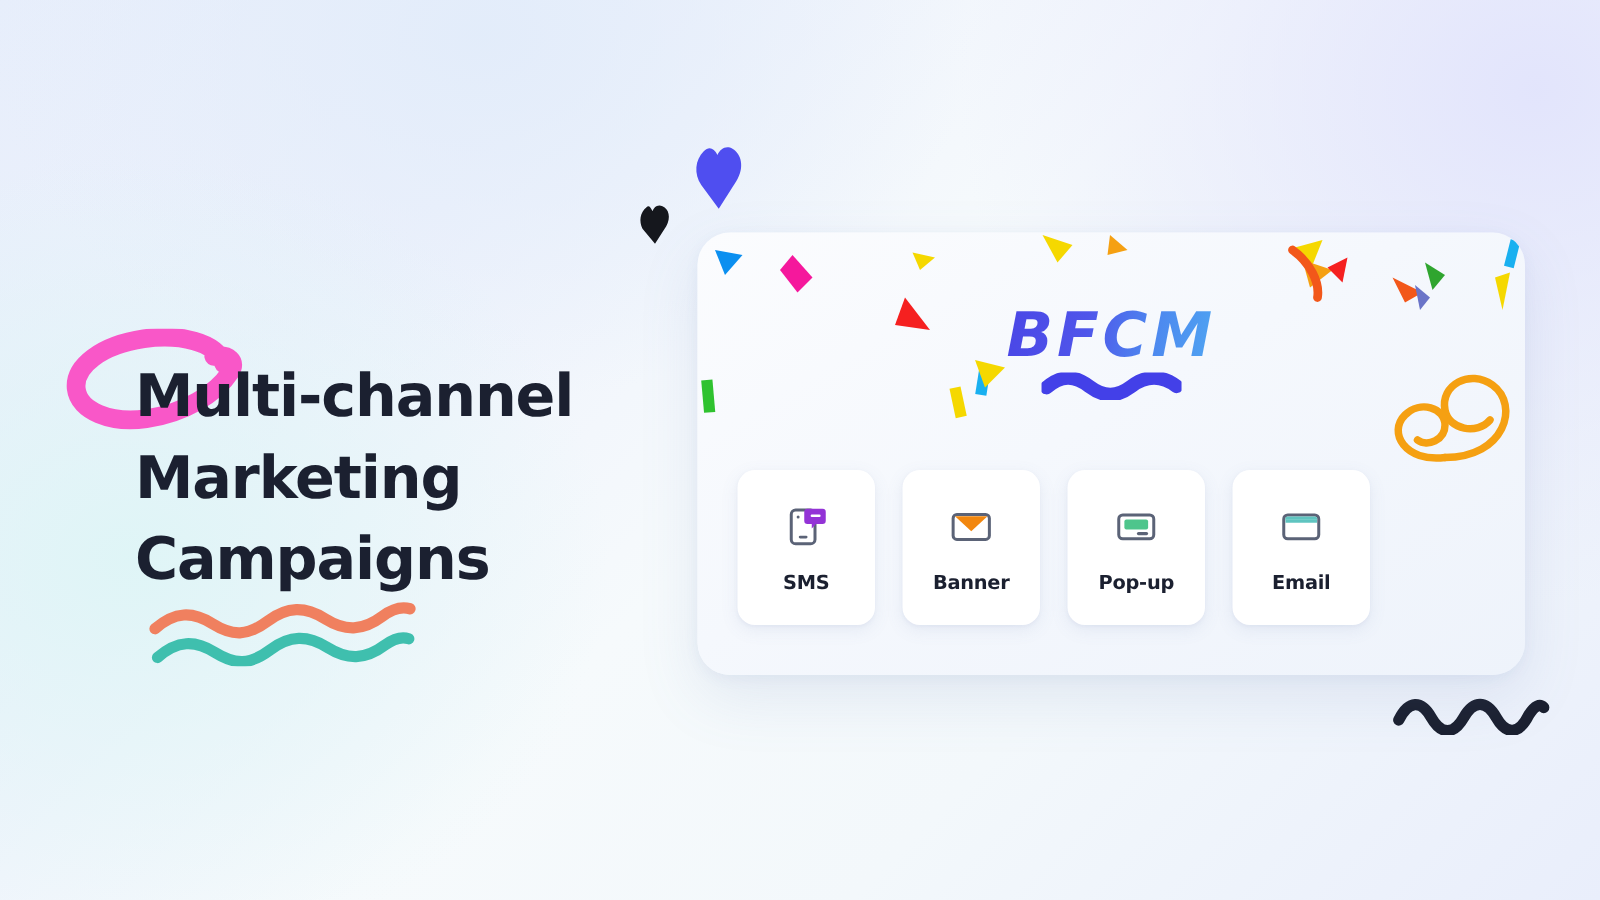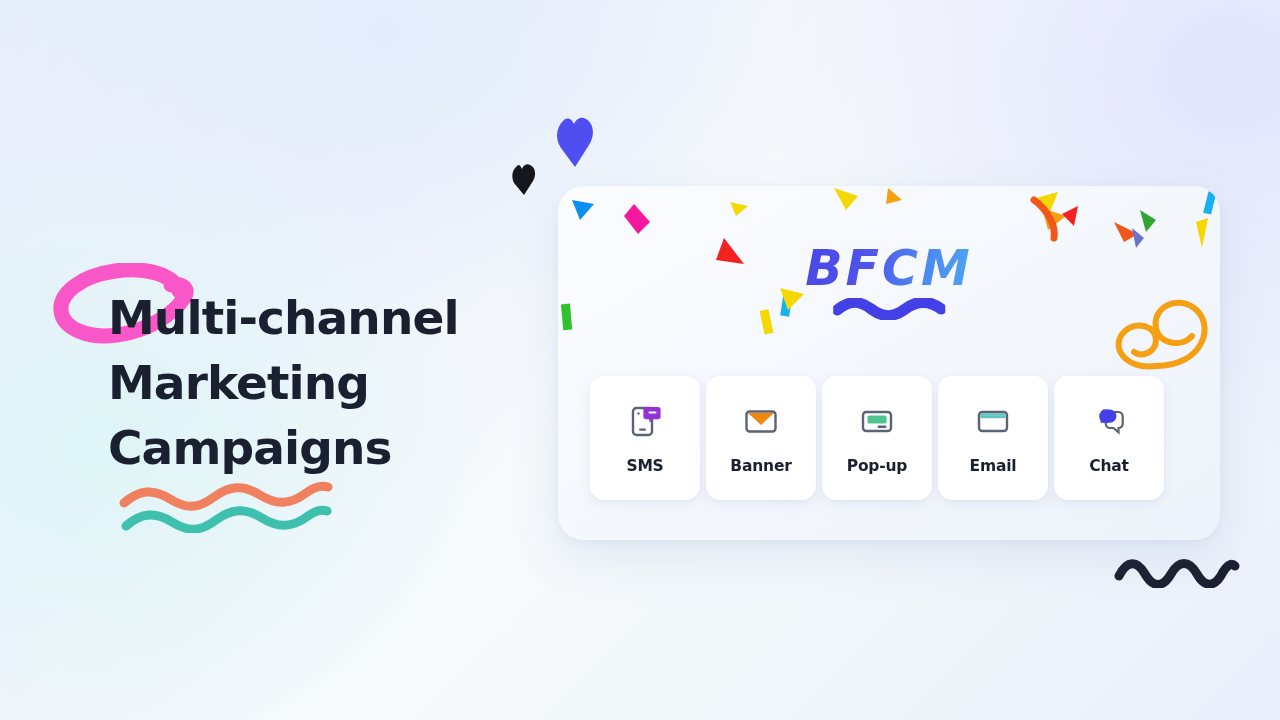--- a/index.html
+++ b/index.html
@@ -49,21 +49,21 @@
     font-size:49px; letter-spacing:3px;
     line-height:1;
     background:linear-gradient(100deg,#4a46e6 0%, #4f55ea 38%, #4d87ef 68%, #4fa6f2 100%);
     -webkit-background-clip:text; background-clip:text;
     color:transparent; -webkit-text-fill-color:transparent;
     white-space:nowrap;
   }
   .bfcm-underline { display:block; margin:5px auto 0; }
 
   
-  .tiles { position:absolute; left:32px; top:190px; display:flex; gap:6px; }
+  .tiles { position:absolute; left:32px; top:190px; display:flex; gap:22px; }
   .tile {
     width:110px; height:124px;
     background:#ffffff;
     border-radius:14px;
     box-shadow:0 4px 14px rgba(96,118,170,0.10), 0 1px 3px rgba(96,118,170,0.06);
     display:flex; flex-direction:column;
     align-items:center; justify-content:center;
     gap:17px;
     cursor:pointer;
   }
@@ -187,26 +187,16 @@
         <span class="tile-icon">
           <svg width="36" height="36" viewBox="0 0 36 36">
             <rect x="4" y="9" width="28" height="19" rx="3.2" fill="#ffffff" stroke="#5b6377" stroke-width="2.4"></rect>
             <path d="M5.4 12.6 h25.2 v2.6 h-25.2 Z" fill="#5fc4c0"></path>
             <path d="M7.2 10.2 h21.6 a2 2 0 0 1 2 2 v0.6 h-25.6 v-0.6 a2 2 0 0 1 2 -2 Z" fill="#5fc4c0"></path>
           </svg>
         </span>
         <span class="tile-label">Email</span>
       </div>
 
-      <div class="tile">
-        <span class="tile-icon">
-          <svg width="36" height="36" viewBox="0 0 36 36">
-            <path d="M19 9 h8.5 a4.2 4.2 0 0 1 4.2 4.2 v7.6 a4.2 4.2 0 0 1 -4.2 4.2 v4.4 l-5 -4.4 h-3.5 a4.2 4.2 0 0 1 -4.2 -4.2 v-7.6 A4.2 4.2 0 0 1 19 9 Z" fill="#ffffff" stroke="#5b6377" stroke-width="2.2"></path>
-            <path d="M12.2 6.5 h6.6 a6.6 6.6 0 0 1 6.6 6.6 a6.6 6.6 0 0 1 -6.6 6.6 h-9.2 v-6.6 A6.6 6.6 0 0 1 12.2 6.5 Z" fill="#4340e8"></path>
-            <circle cx="15" cy="13.2" r="6.8" fill="#4340e8"></circle>
-          </svg>
-        </span>
-        <span class="tile-label">Chat</span>
-      </div>
 
     </div>
   </div>
 </div>
 
 </body></html>

